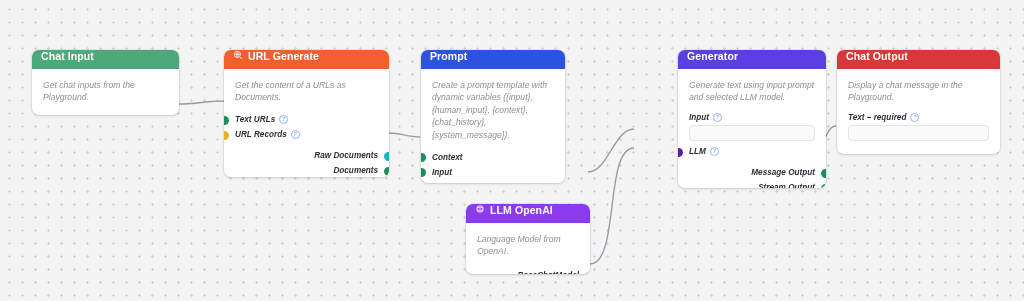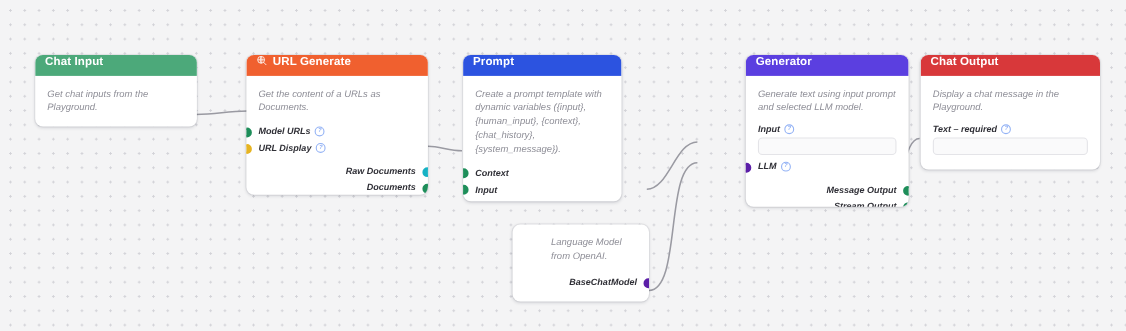--- a/index.html
+++ b/index.html
@@ -129,26 +129,26 @@
             <path d="M2.2 7h9.6M7 2.1c1.6 1.7 1.6 8.2 0 9.8M7 2.1c-1.6 1.7-1.6 8.2 0 9.8"></path>
           <path d="M11 11l3.2 3.2" stroke-linecap="round"></path>
         </svg>
       </span>
       <span>URL Generate</span>
     </div>
     <div class="node-body">
       <p class="desc">Get the content of a URLs as Documents.</p>
       <div class="port-row">
         <span class="dot filled" style="color:#1e8e5a;left:-15px;top:3px;"></span>
-        <span class="port-label">Model URLs</span>
+        <span class="port-label">Text URLs</span>
         <span class="help">?</span>
       </div>
       <div class="port-row">
         <span class="dot filled" style="color:#e6b422;left:-15px;top:3px;"></span>
-        <span class="port-label">URL Display</span>
+        <span class="port-label">URL Records</span>
         <span class="help">?</span>
       </div>
       <div style="height:5px;"></div>
       <div class="port-row out">
         <span class="port-label">Raw Documents</span>
         <span class="dot filled" style="color:#17b2c4;right:-15px;top:3px;"></span>
       </div>
       <div class="port-row out">
         <span class="port-label">Documents</span>
         <span class="dot filled" style="color:#1e8e5a;right:-15px;top:3px;"></span>
@@ -218,22 +218,31 @@
         <span class="help">?</span>
       </div>
       <div style="position:relative;">
 
         <div class="textfield"></div>
       </div>
     </div>
   </div>
 
   <div class="node" style="left:466px;top:204px;width:124px;height:70px;">
-    <div class="node-body">
-      <p class="desc" style="margin-bottom:11px;margin-left:24px;">Language Model from OpenAI.</p>
+    <div class="node-header" style="background:#8B3BEE;">
+      <span class="hdr-icon">
+        <svg viewBox="0 0 16 16" width="10" height="10" fill="none" stroke="#fff" stroke-width="1.1">
+          <circle cx="8" cy="8" r="5.4"></circle>
+          <path d="M3.4 5.6h9.2M3.4 10.4h9.2M8 2.6v10.8M5 3.2c-1 3 -1 6.6 0 9.6M11 3.2c1 3 1 6.6 0 9.6"></path>
+        </svg>
+      </span>
+      <span>LLM OpenAI</span>
+    </div>
+    <div class="node-body">
+      <p class="desc" style="margin-bottom:11px;">Language Model from OpenAI.</p>
       <div class="port-row out">
         <span class="port-label">BaseChatModel</span>
         <span class="dot filled" style="color:#5C1FA8;right:-15px;top:3px;"></span>
       </div>
     </div>
   </div>
 
 </div>
 
 </body></html>

